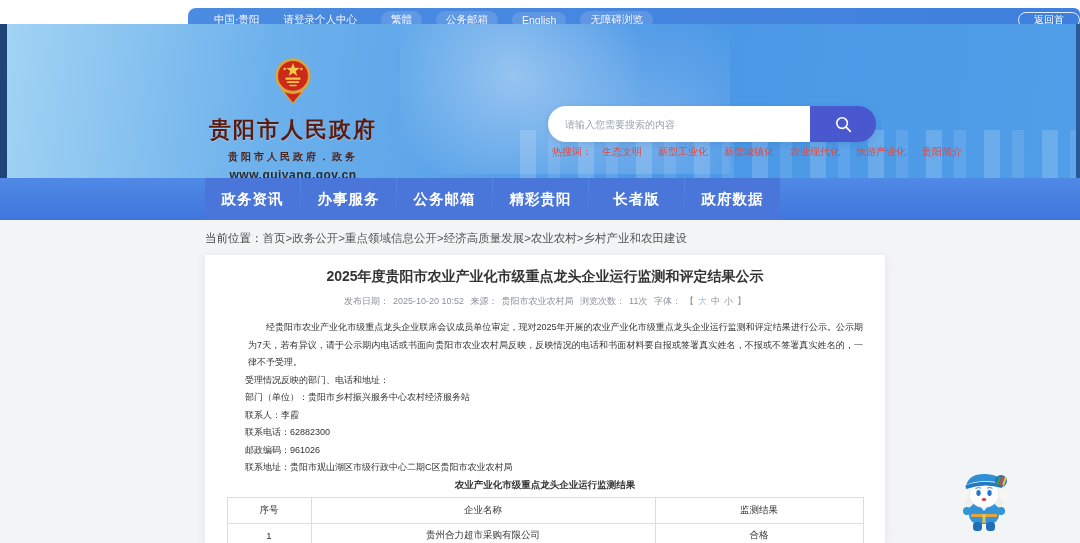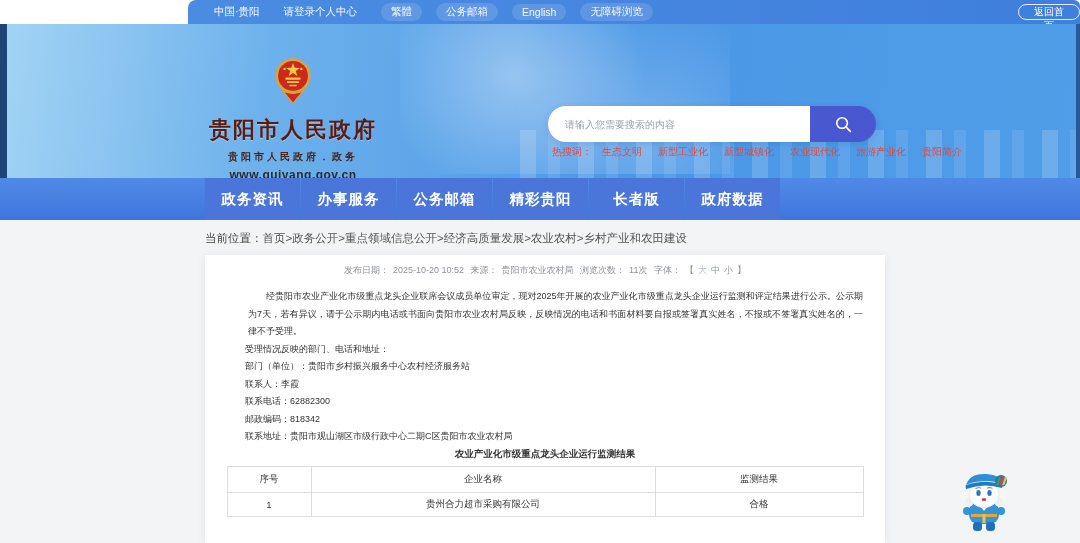--- a/index.html
+++ b/index.html
@@ -1,21 +1,21 @@
 <!DOCTYPE html>
 <html><head>
 <meta charset="utf-8">
 <style>
   * { margin:0; padding:0; box-sizing:border-box; }
   html,body { width:1080px; height:543px; overflow:hidden; }
   body { font-family:"Liberation Sans","DejaVu Sans",sans-serif; background:#f2f4f6; position:relative; }
 
   
   .topbar { position:absolute; top:0; left:0; width:1080px; height:24px; background:#ffffff; }
-  .topbar-blue { position:absolute; top:0; left:188px; right:0; height:24px;
+  .topbar-blue { position:absolute; top:8px; left:188px; right:0; height:24px;
     background:linear-gradient(90deg,#4b8ce2,#3f7fdd); border-radius:8px 6px 0 0;
     display:flex; align-items:center; color:#fff; font-size:10.5px; padding-left:26px; }
   .tb-item { margin-right:24px; white-space:nowrap; cursor:pointer; opacity:.95; }
   .tb-pill { background:rgba(255,255,255,.14); border-radius:9px; padding:2px 10px; margin-right:14px; }
   .back-home { position:absolute; left:830px; top:4px; height:16px; line-height:14px;
     border:1px solid rgba(255,255,255,.85); border-radius:9px; padding:0 11px;
     color:#fff; font-size:10px; cursor:pointer; background:transparent; }
 
   
   .banner { position:absolute; top:24px; left:0; width:1080px; height:154px; overflow:hidden;
@@ -150,35 +150,36 @@
     <div class="nav-item">长者版</div>
     <div class="nav-item">政府数据</div>
   </div>
 </div>
 
 <div class="breadcrumb">
   <span>当前位置：</span><span class="path">首页&gt;政务公开&gt;重点领域信息公开&gt;经济高质量发展&gt;农业农村&gt;乡村产业和农田建设</span>
 </div>
 
 <div class="card">
+  <div class="a-title">2025年度贵阳市农业产业化市级重点龙头企业运行监测和评定结果公示</div>
 
   <div class="a-meta">
     <span>发布日期：</span><span>2025-10-20 10:52</span>
     <span>来源：</span><span>贵阳市农业农村局</span>
     <span>浏览次数：</span><span>11次</span>
     <span>字体：</span><span>【</span><span class="fs-big">大</span><span class="fs-mid">中</span><span class="fs-small">小</span><span>】</span>
   </div>
 
   <div class="a-body">
     <p class="a-para">经贵阳市农业产业化市级重点龙头企业联席会议成员单位审定，现对2025年开展的农业产业化市级重点龙头企业运行监测和评定结果进行公示。公示期为7天，若有异议，请于公示期内电话或书面向贵阳市农业农村局反映，反映情况的电话和书面材料要自报或签署真实姓名，不报或不签署真实姓名的，一律不予受理。</p>
     <div class="a-line">受理情况反映的部门、电话和地址：</div>
     <div class="a-line">部门（单位）：贵阳市乡村振兴服务中心农村经济服务站</div>
     <div class="a-line">联系人：李霞</div>
     <div class="a-line">联系电话：62882300</div>
-    <div class="a-line">邮政编码：818342</div>
+    <div class="a-line">邮政编码：961026</div>
     <div class="a-line">联系地址：贵阳市观山湖区市级行政中心二期C区贵阳市农业农村局</div>
   </div>
 
   <div class="tbl-caption">农业产业化市级重点龙头企业运行监测结果</div>
 
   <table class="results">
     <colgroup>
         <col class="c1">
         <col class="c2">
         <col class="c3">

